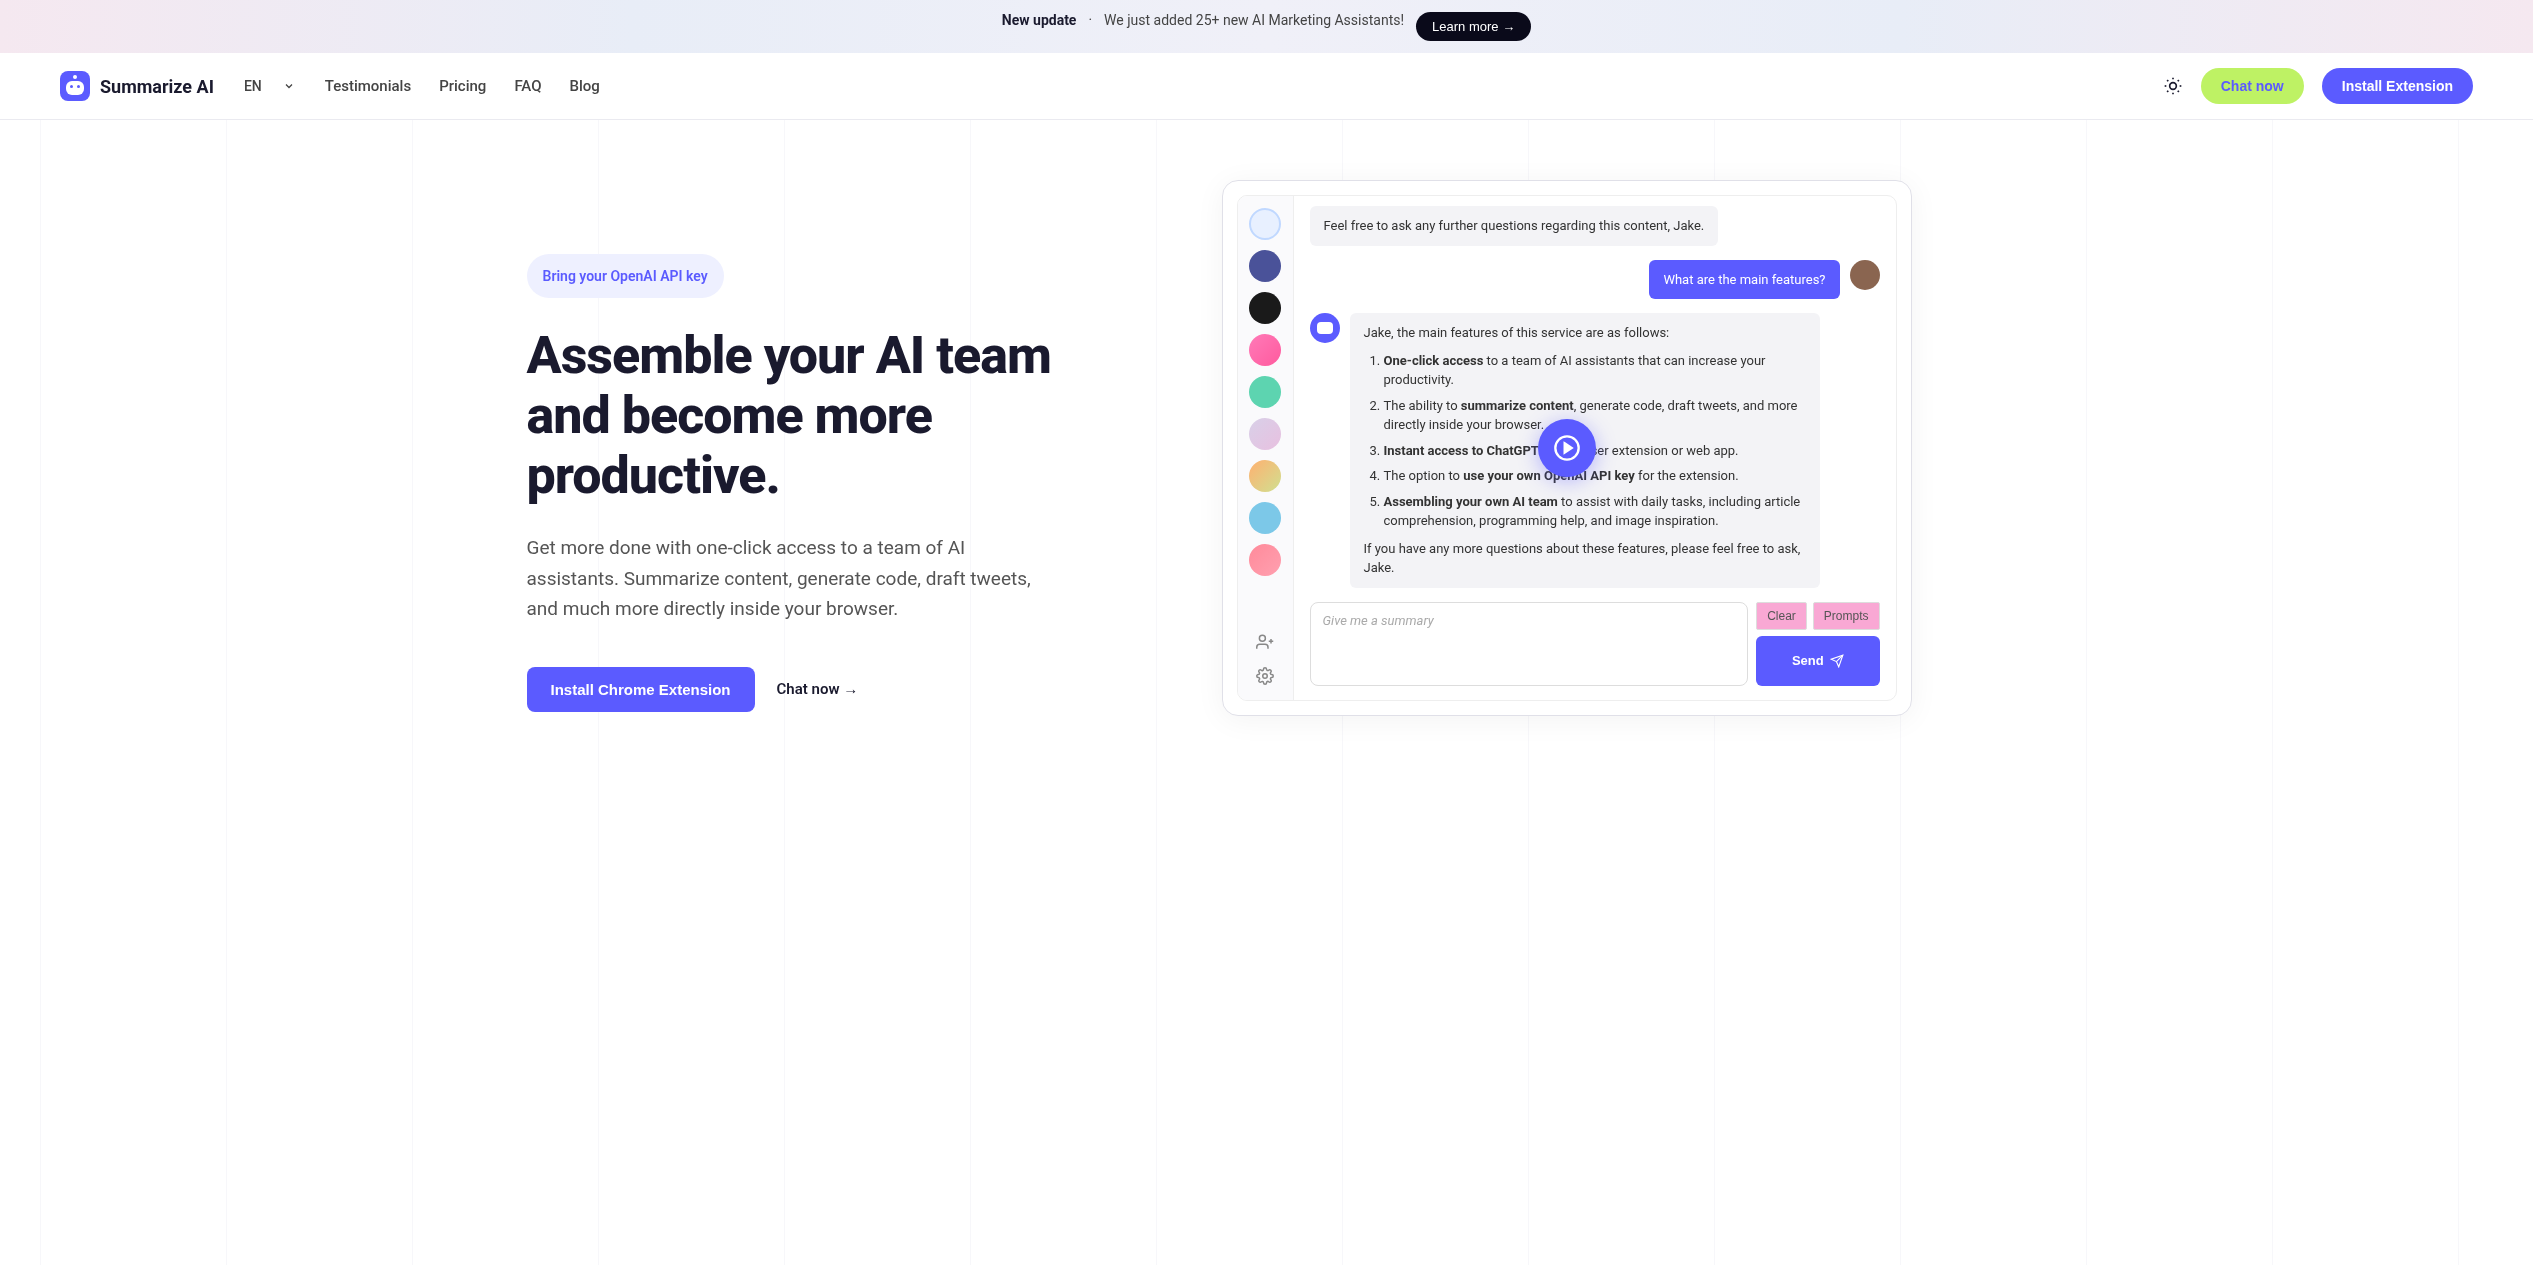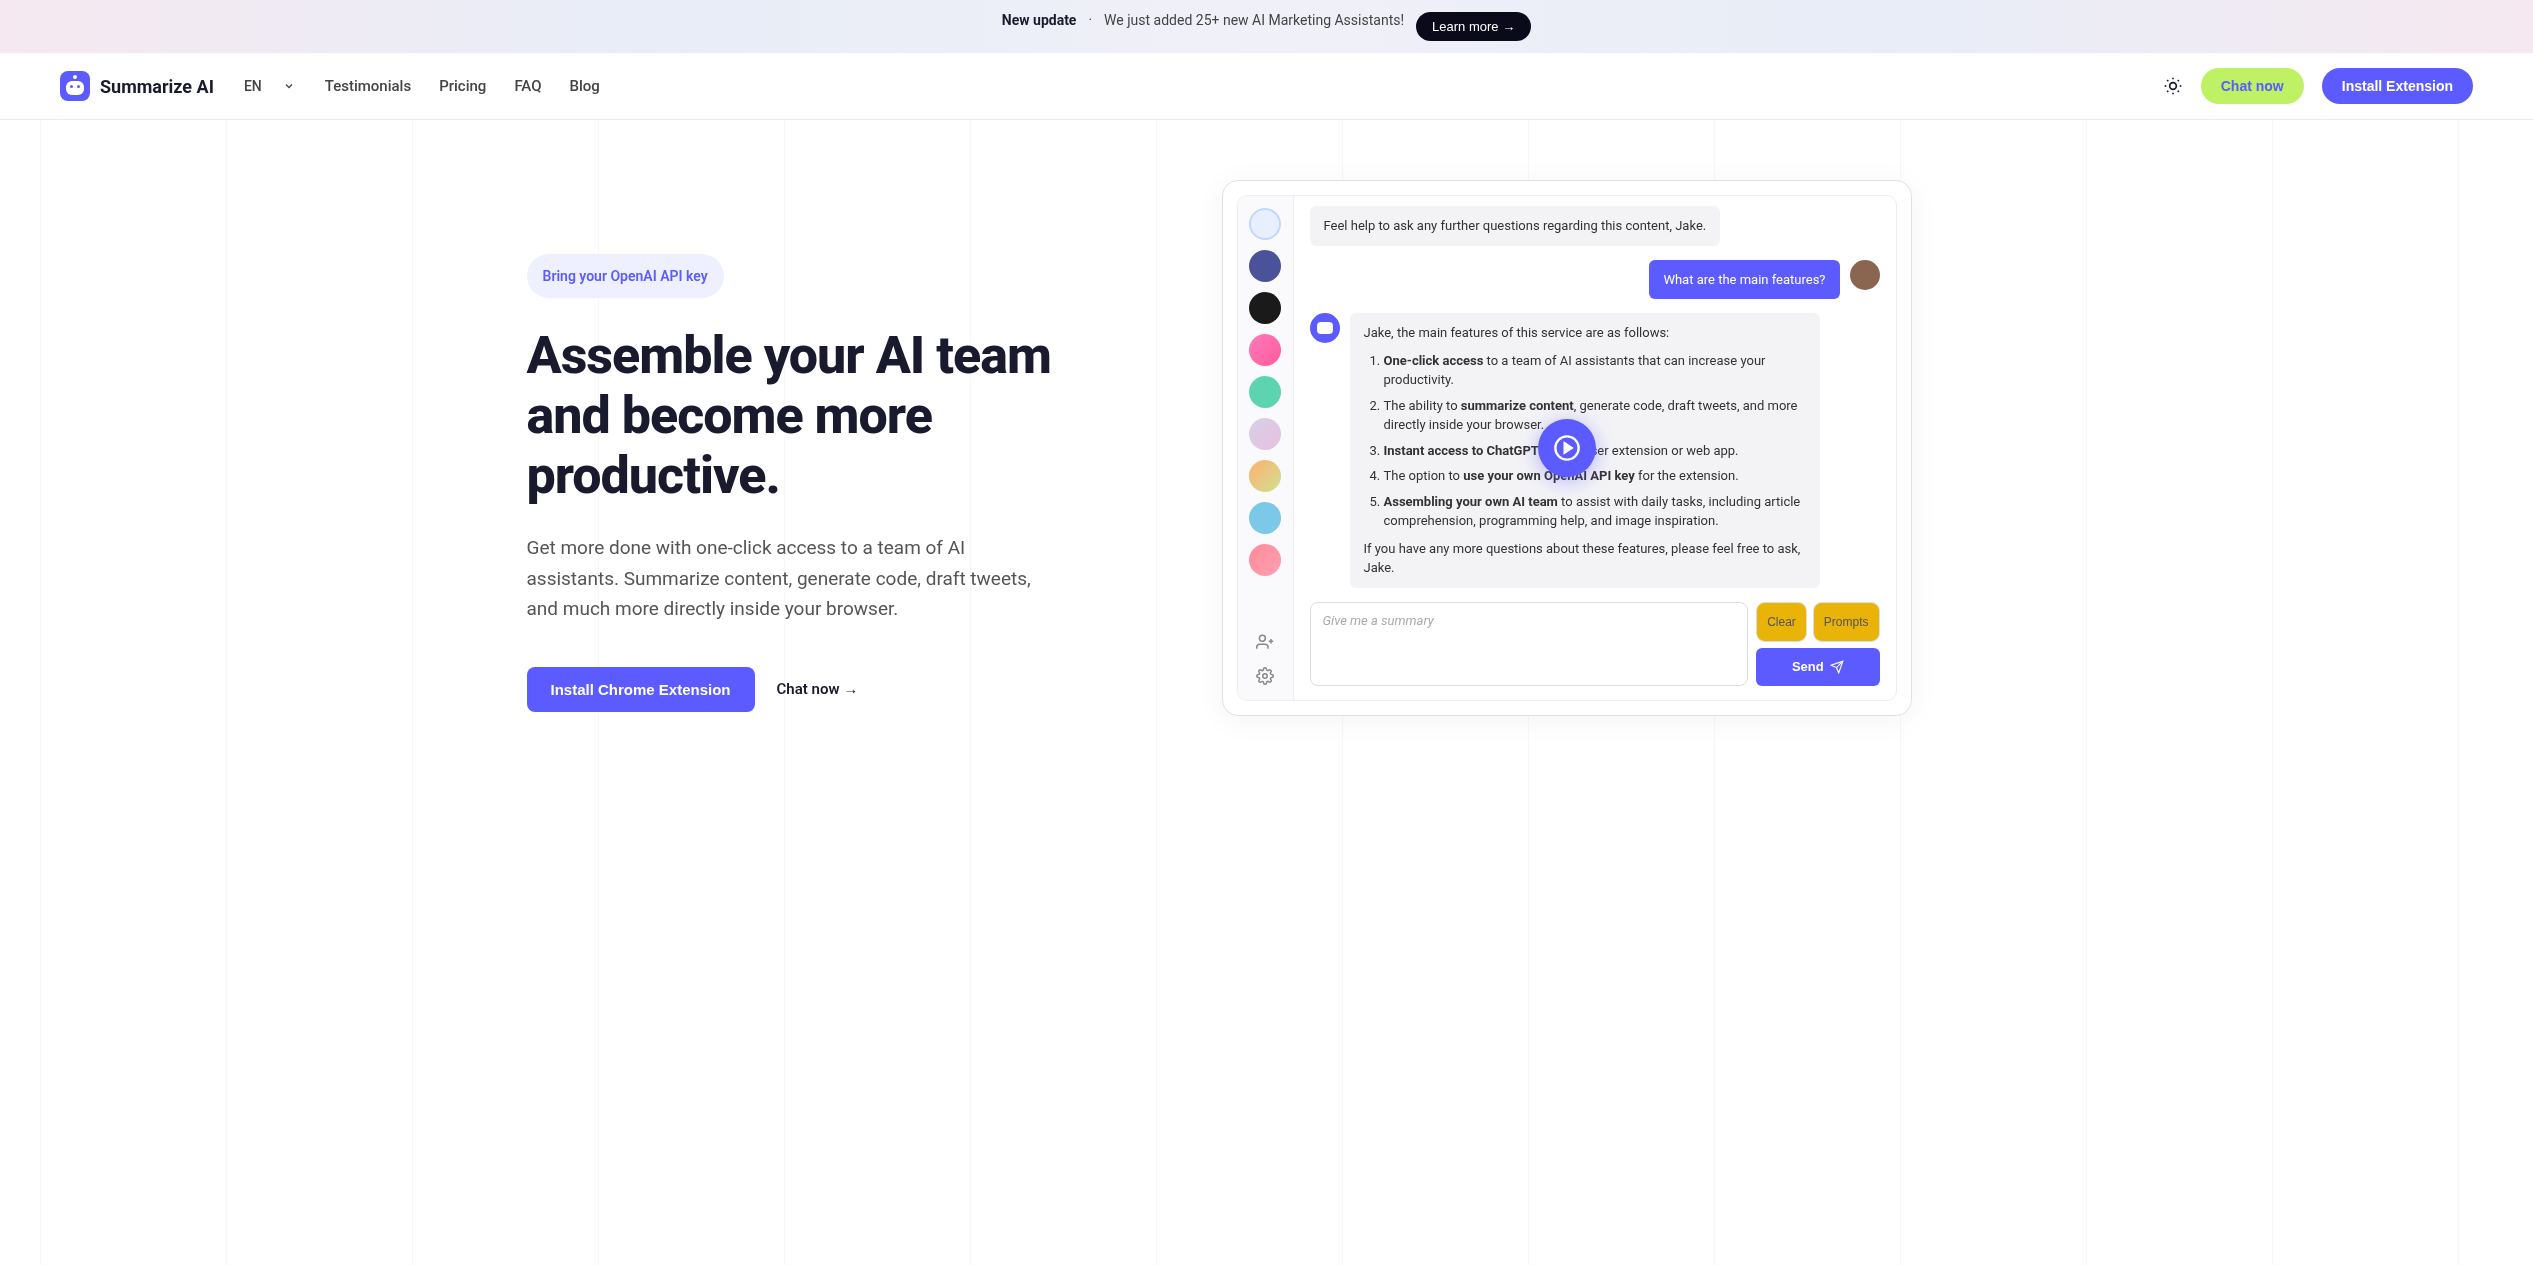--- a/index.html
+++ b/index.html
@@ -411,24 +411,24 @@
       flex-direction: column;
       gap: 6px;
     }
     
     .chat-actions-top {
       display: flex;
       gap: 6px;
     }
     
     .clear-btn, .prompts-btn {
-      background: #eab308;
+      background: #f9a8d4;
       border: 1px solid #ddd;
-      border-radius: 9px;
-      padding: 12px 10px;
+      border-radius: 2px;
+      padding: 6px 10px;
       font-size: 12px;
       color: #555;
       cursor: pointer;
     }
     
     .send-btn {
       background: #5B5BFF;
       color: #fff;
       border: none;
       border-radius: 6px;
@@ -555,21 +555,21 @@
             <svg viewBox="0 0 24 24" width="18" height="18" fill="none" stroke="currentColor" stroke-width="2">
                 <circle cx="12" cy="12" r="3"></circle>
                 <path d="M19.4 15a1.65 1.65 0 0 0 .33 1.82l.06.06a2 2 0 0 1 0 2.83 2 2 0 0 1-2.83 0l-.06-.06a1.65 1.65 0 0 0-1.82-.33 1.65 1.65 0 0 0-1 1.51V21a2 2 0 0 1-2 2 2 2 0 0 1-2-2v-.09A1.65 1.65 0 0 0 9 19.4a1.65 1.65 0 0 0-1.82.33l-.06.06a2 2 0 0 1-2.83 0 2 2 0 0 1 0-2.83l.06-.06a1.65 1.65 0 0 0 .33-1.82 1.65 1.65 0 0 0-1.51-1H3a2 2 0 0 1-2-2 2 2 0 0 1 2-2h.09A1.65 1.65 0 0 0 4.6 9a1.65 1.65 0 0 0-.33-1.82l-.06-.06a2 2 0 0 1 0-2.83 2 2 0 0 1 2.83 0l.06.06a1.65 1.65 0 0 0 1.82.33H9a1.65 1.65 0 0 0 1-1.51V3a2 2 0 0 1 2-2 2 2 0 0 1 2 2v.09a1.65 1.65 0 0 0 1 1.51 1.65 1.65 0 0 0 1.82-.33l.06-.06a2 2 0 0 1 2.83 0 2 2 0 0 1 0 2.83l-.06.06a1.65 1.65 0 0 0-.33 1.82V9a1.65 1.65 0 0 0 1.51 1H21a2 2 0 0 1 2 2 2 2 0 0 1-2 2h-.09a1.65 1.65 0 0 0-1.51 1z"></path>
               </svg>
           </div>
         </div>
 
         <div class="chat-main">
           <div class="chat-messages">
             <div class="msg-row">
-              <div class="msg-bubble">Feel help to ask any further questions regarding this content, Jake.</div>
+              <div class="msg-bubble">Feel free to ask any further questions regarding this content, Jake.</div>
             </div>
 
             <div class="msg-row right">
               <div class="msg-bubble user">What are the main features?</div>
               <div class="msg-avatar" style="background:#8a6550"></div>
             </div>
 
             <div class="msg-row">
               <div class="msg-avatar" style="background:#5B5BFF;display:flex;align-items:center;justify-content:center">
                 <div style="width:16px;height:12px;background:#fff;border-radius:4px"></div>

